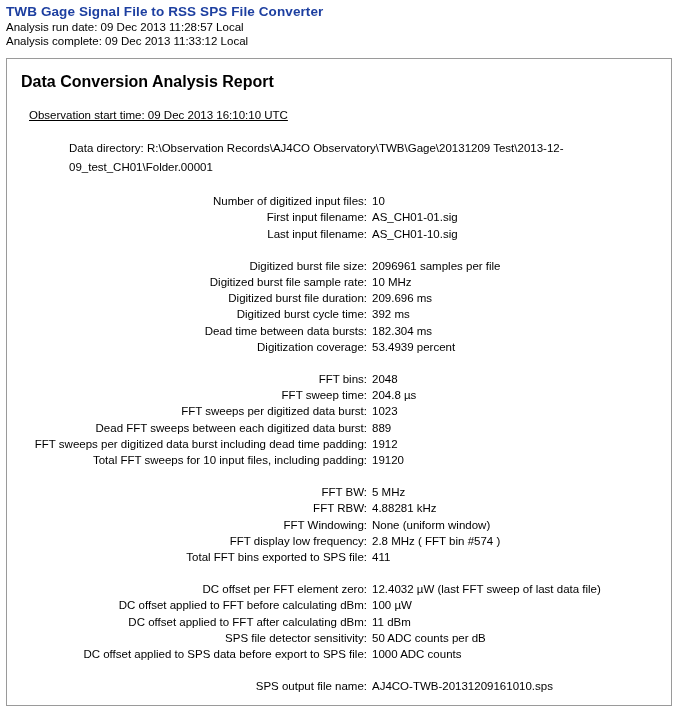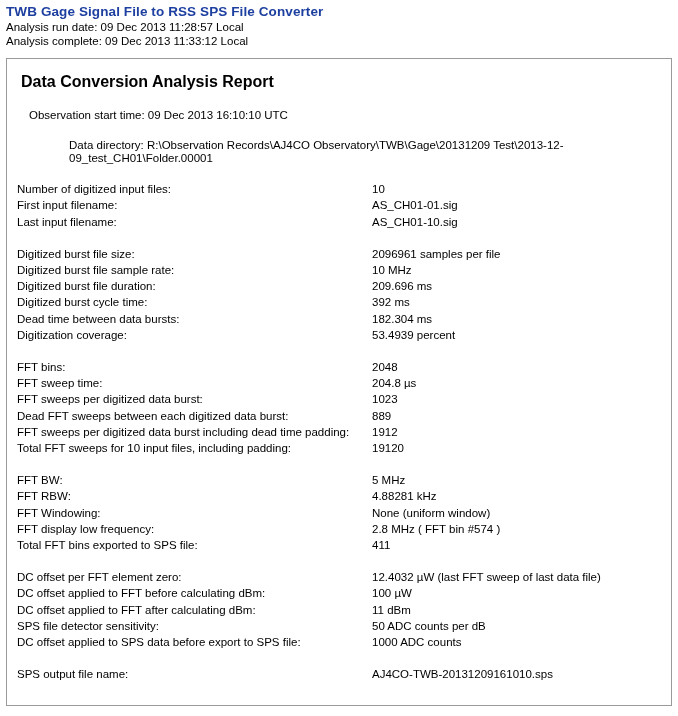--- a/index.html
+++ b/index.html
@@ -50,39 +50,40 @@
   }
   .block {
     margin-top: 16px;
   }
   .row {
     display: flex;
     line-height: 16.2px;
     font-size: 11.5px;
   }
   .label {
+    text-align: right;
     white-space: nowrap;
   }
   .value {
     padding-left: 5px;
     white-space: nowrap;
   }
   
   .aligned .label {
     width: 350px;
     flex: 0 0 350px;
   }
   .freeline {
     line-height: 16.2px;
     font-size: 11.5px;
   }
-  .indent-1 { padding-left: 12px; }
+  .indent-1 { padding-left: 12px; text-decoration: underline; }
   .dirline {
     padding-left: 52px;
-    line-height: 13px;
+    line-height: 19px;
   }
 </style>
 </head>
 <body>
 
 <div class="page">
 
   <div class="app-title">TWB Gage Signal File to RSS SPS File Converter</div>
   <div class="run-line">Analysis run date: 09 Dec 2013 11:28:57 Local</div>
   <div class="run-line">Analysis complete: 09 Dec 2013 11:33:12 Local</div>

